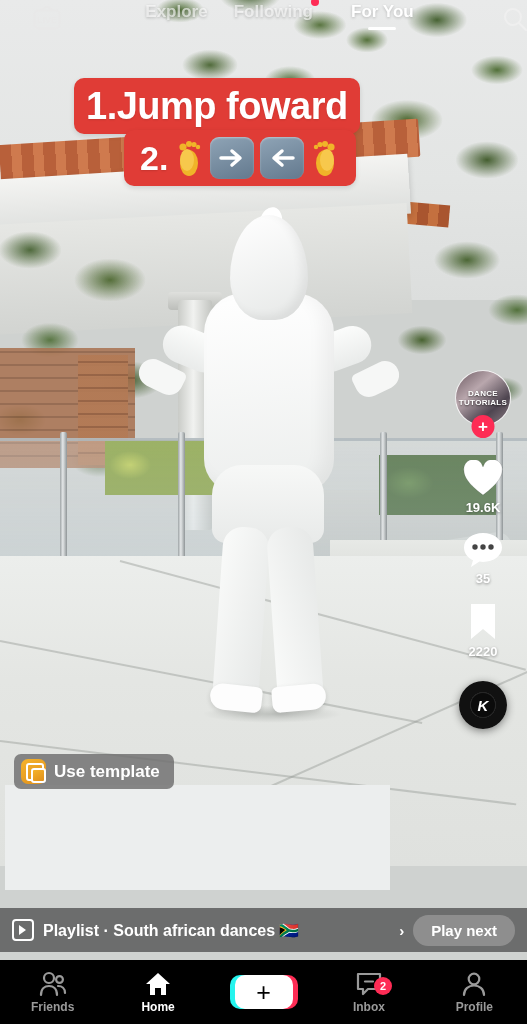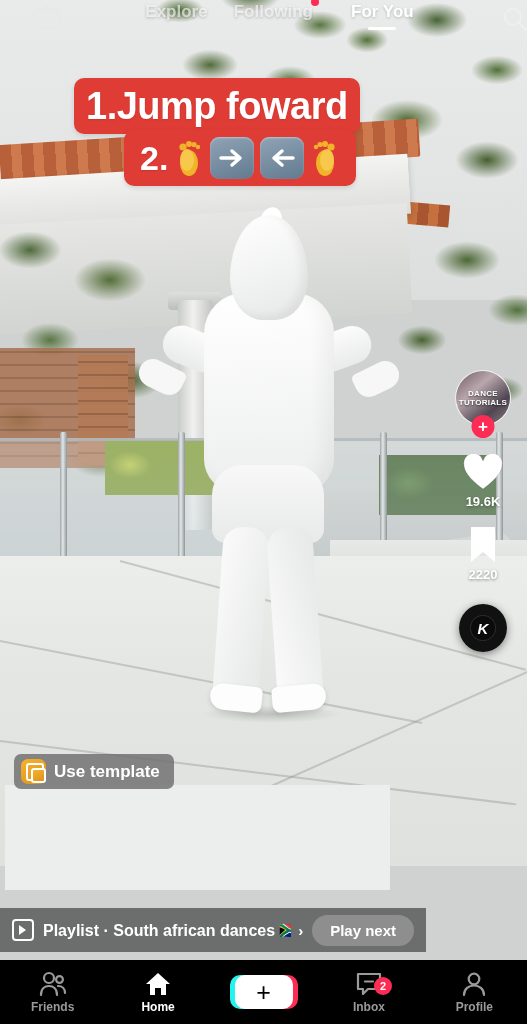--- a/index.html
+++ b/index.html
@@ -244,21 +244,21 @@
     background:linear-gradient(160deg,#8fa4b6,#63798e);
     box-shadow:inset 0 1px 2px rgba(255,255,255,.4);
   }
   .foot {
     width:30px; height:40px; position:relative; display:inline-block;
   }
 
   
   .rail { position:absolute; right:8px; top:370px; width:72px; z-index:28;
     display:flex; flex-direction:column; align-items:center; }
-  .avatar-wrap { position:relative; width:56px; height:68px; }
+  .avatar-wrap { position:relative; width:56px; height:68px; margin-bottom:6px; }
   .avatar {
     width:56px; height:56px; border-radius:50%; overflow:hidden;
     border:1.5px solid rgba(255,255,255,.9); position:relative;
     background:linear-gradient(140deg,#6d5a62 0%,#b9a7ad 35%,#4e4550 70%,#8e7f86 100%);
     display:flex; align-items:center; justify-content:center;
   }
   .avatar-text {
     font-size:8px; font-weight:800; color:#fff; text-align:center;
     line-height:9px; letter-spacing:.3px; text-shadow:0 1px 2px rgba(0,0,0,.6);
   }
@@ -305,21 +305,21 @@
     content:""; position:absolute; left:10px; top:9px; width:11px; height:11px;
     border:2px solid #fff; border-radius:3px; background:linear-gradient(150deg,#f5b32c,#e08f1b);
   }
   .tpl-label { color:#fff; font-size:17px; font-weight:600; }
   .caption-redact {
     position:absolute; left:5px; top:785px; width:385px; height:105px;
     background:#eceeee; z-index:25;
   }
 
   .playlist-bar {
-    position:absolute; left:0; top:908px; width:426px; height:44px;
+    position:absolute; left:0; top:908px; width:527px; height:44px;
     background:rgba(95,95,95,.88); z-index:26;
     display:flex; align-items:center; padding:16px 12px; gap:9px;
   }
   .pl-icon { width:22px; height:22px; border:2px solid #fff; border-radius:4px;
     position:relative; flex:none; }
   .pl-icon::after {
     content:""; position:absolute; left:5px; top:3.5px;
     border-left:7px solid #fff; border-top:5px solid transparent;
     border-bottom:5px solid transparent;
   }
@@ -494,20 +494,29 @@
       </div>
     </div>
 
     <div class="rail-item">
       <svg width="42" height="38" viewBox="0 0 42 38">
         <path d="M21 35 C6 24 2 16 2 11 A9 9 0 0 1 21 7 A9 9 0 0 1 40 11 C40 16 36 24 21 35Z" fill="#fff" stroke="rgba(0,0,0,.12)" stroke-width="1"></path>
       </svg>
       <div class="rail-count">19.6K</div>
     </div>
 
+    <div class="rail-item">
+      <svg width="42" height="38" viewBox="0 0 42 38">
+        <path d="M21 2 C10 2 2 8.5 2 16.5 C2 22 5.5 26.8 11 29.3 L9 36 L17.5 30.6 C18.6 30.8 19.8 30.9 21 30.9 C32 30.9 40 24.4 40 16.5 C40 8.5 32 2 21 2Z" fill="#fff"></path>
+        <circle cx="13" cy="16" r="2.7" fill="#444"></circle>
+        <circle cx="21" cy="16" r="2.7" fill="#444"></circle>
+        <circle cx="29" cy="16" r="2.7" fill="#444"></circle>
+      </svg>
+      <div class="rail-count">35</div>
+    </div>
 
     <div class="rail-item">
       <svg width="36" height="40" viewBox="0 0 36 40">
         <path d="M6 2 H30 V37 L18 27 L6 37 Z" fill="#fff"></path>
       </svg>
       <div class="rail-count">2220</div>
     </div>
 
 
     <div class="disc">

